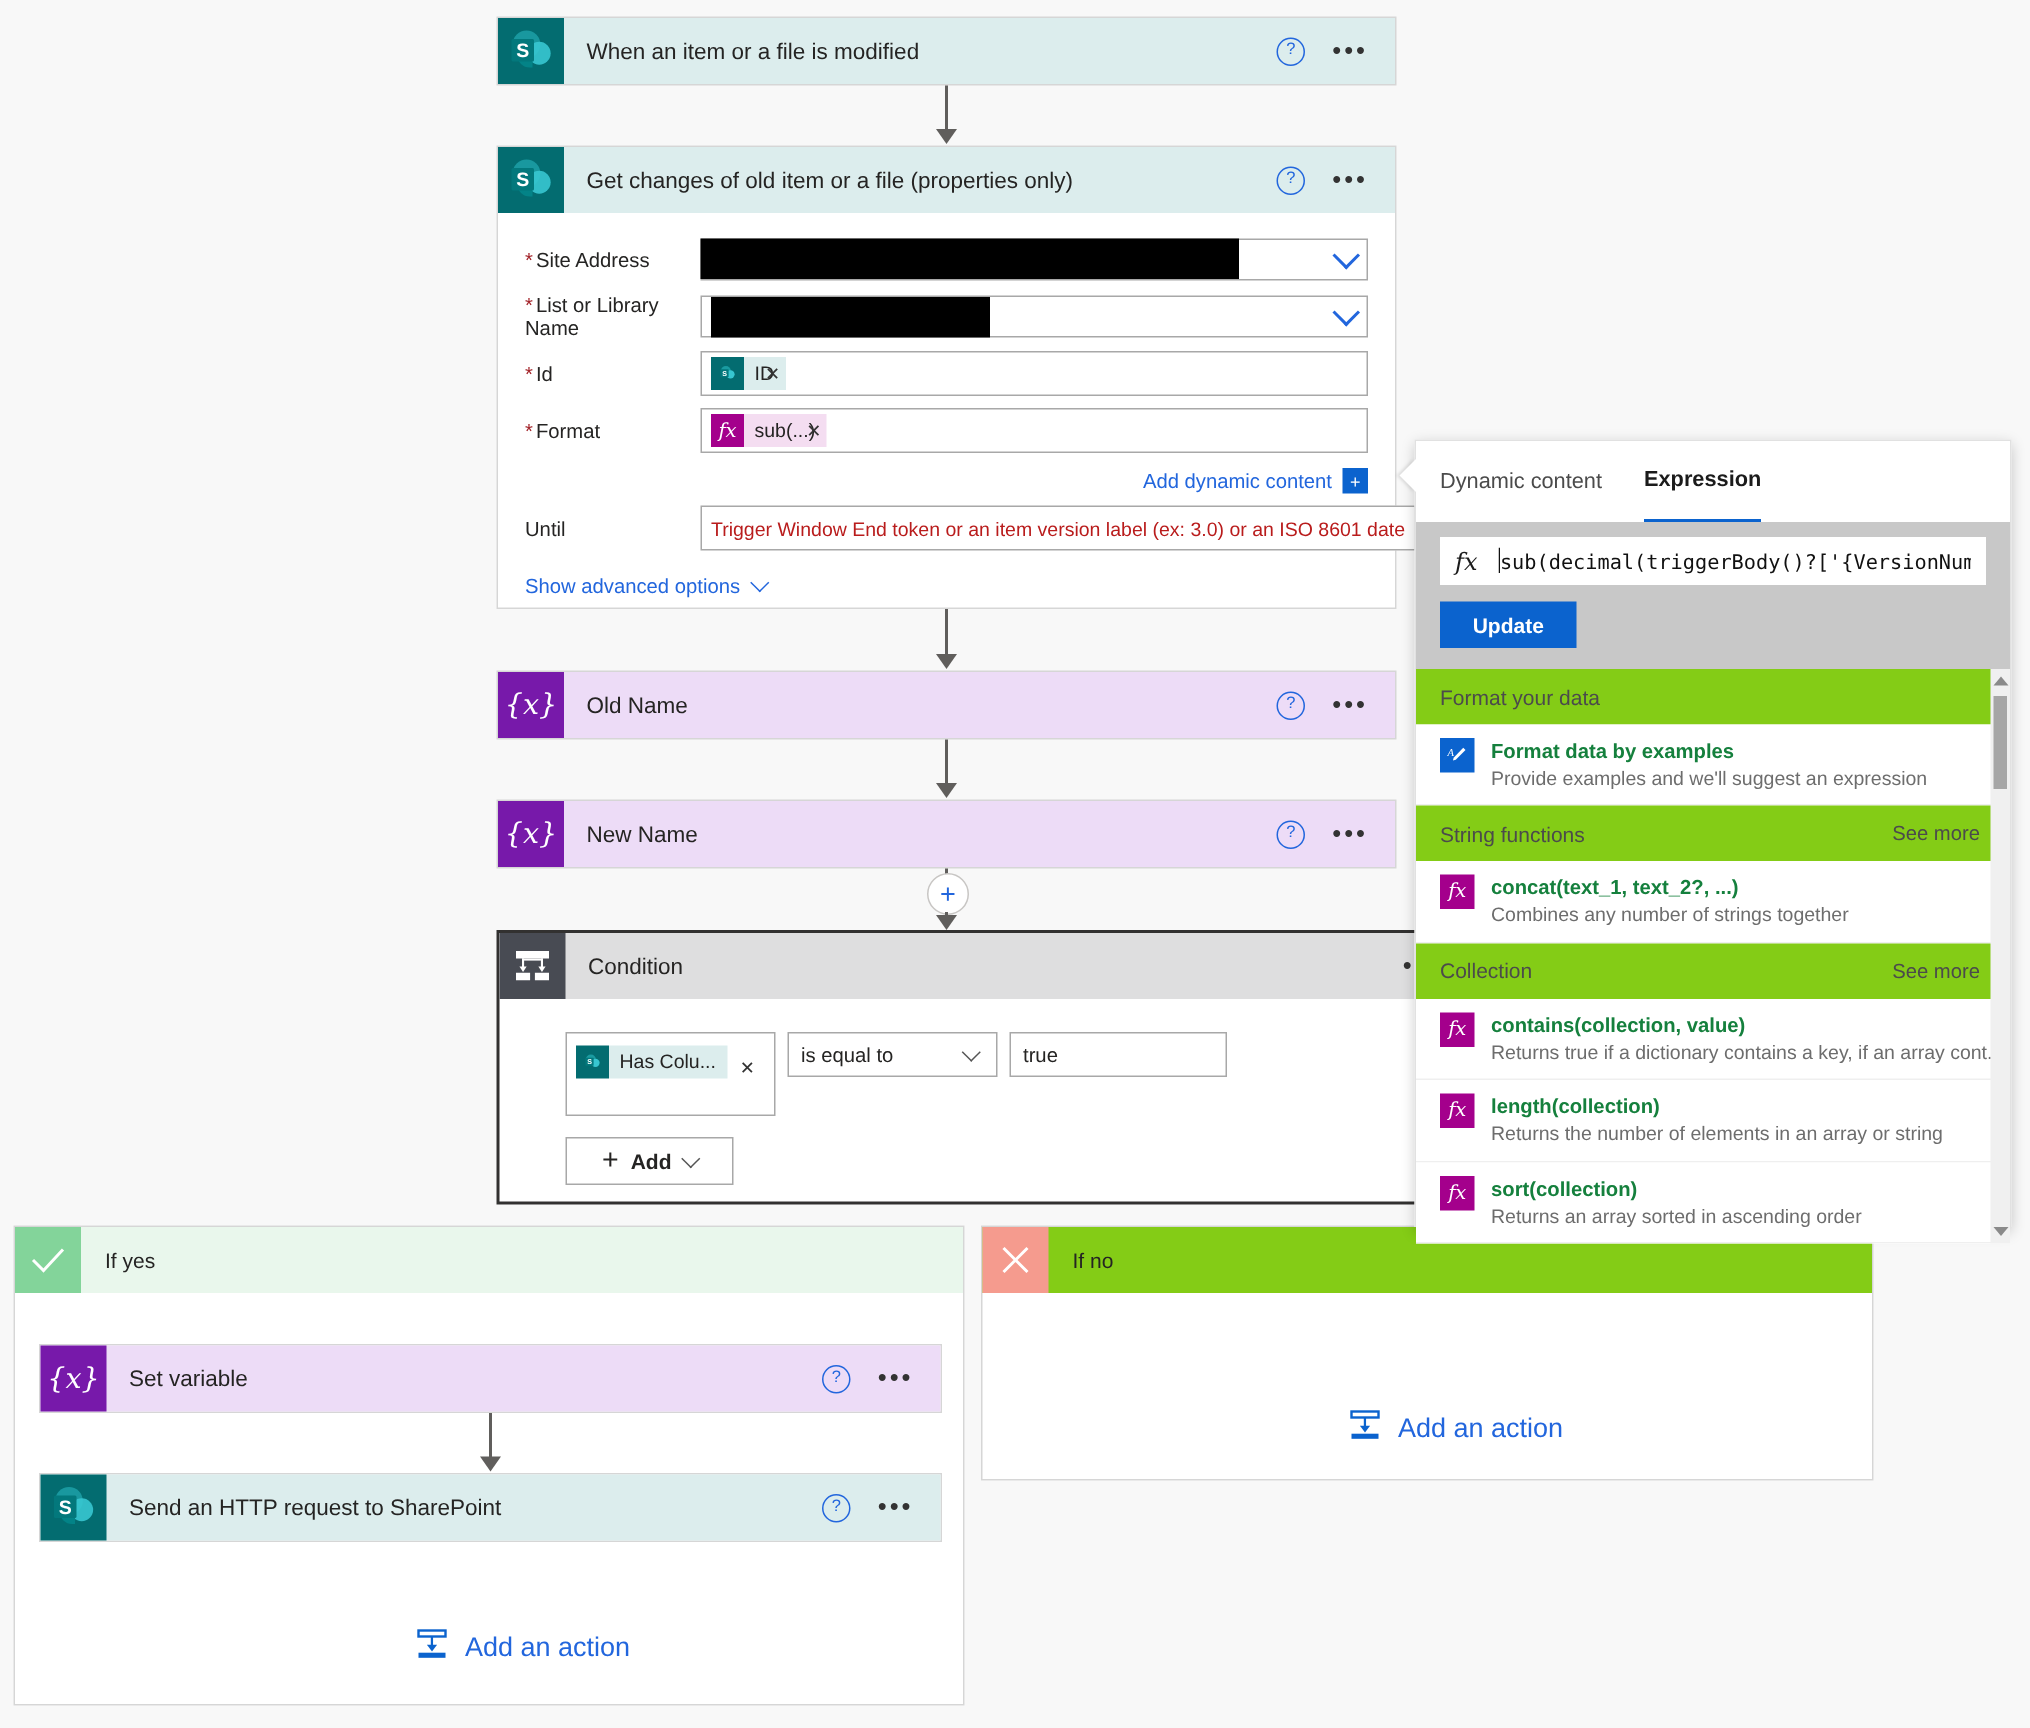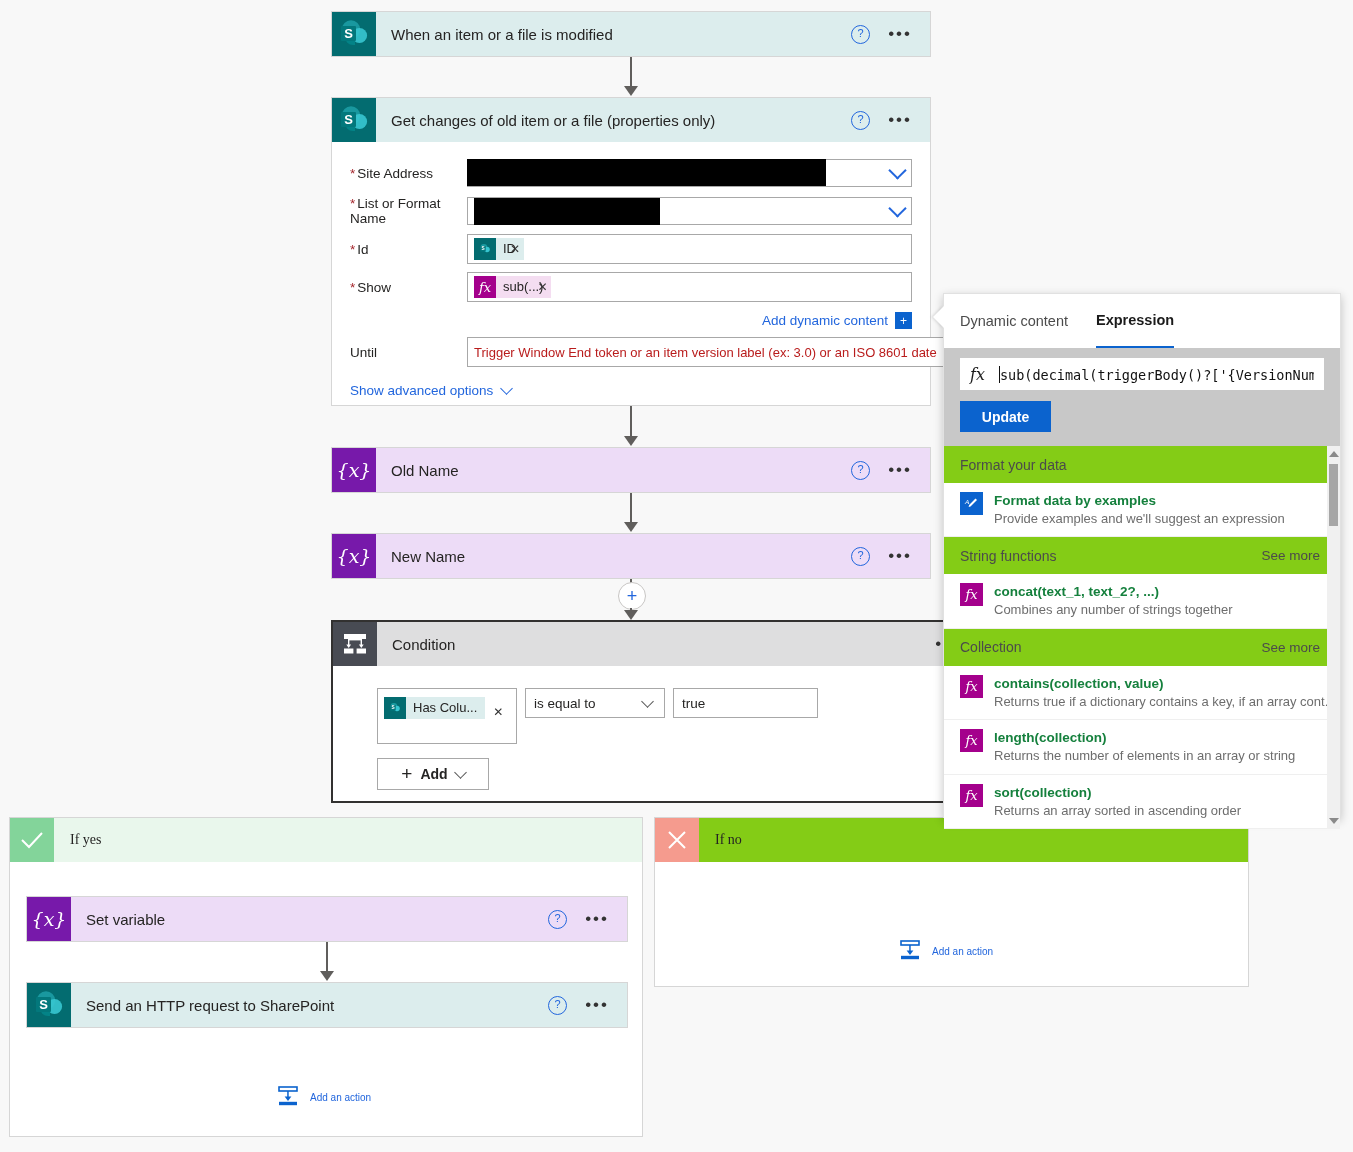--- a/index.html
+++ b/index.html
@@ -85,29 +85,29 @@
   .cond-op{width:140px;height:30px;border:1px solid #a8a8a8;background:#fff;box-sizing:border-box;
            display:flex;align-items:center;padding:0 8px;font-size:13.5px;position:relative;}
   .cond-val{width:145px;height:30px;border:1px solid #a8a8a8;background:#fff;box-sizing:border-box;
             display:flex;align-items:center;padding:0 8px;font-size:13.5px;}
   .addbtn{margin-top:14px;width:112px;height:32px;border:1px solid #a8a8a8;background:#fff;
           display:flex;align-items:center;justify-content:center;gap:8px;font-size:14px;
           font-weight:bold;cursor:pointer;box-sizing:border-box;}
 
   
   .branch{position:absolute;background:#fff;border:1px solid #d6d6d6;box-sizing:border-box;}
-  .branch-head{display:flex;align-items:center;height:44px;font-family:Liberation Serif, serif;}
+  .branch-head{display:flex;align-items:center;height:44px;}
   .bh-icon{width:44px;height:44px;flex:0 0 44px;display:flex;align-items:center;justify-content:center;}
   .bh-yes{background:#e9f7ec;}
   .bh-no{background:#84cc16;}
   .bh-yes .bh-icon{background:#83d49a;}
   .bh-no .bh-icon{background:#f59b8e;}
   .bh-label{padding-left:16px;font-size:14px;}
 
-  .addaction{display:flex;align-items:center;gap:11px;color:#2266dd;font-size:10px;cursor:pointer;justify-content:flex-end;}
+  .addaction{display:flex;align-items:center;gap:11px;color:#2266dd;font-size:18px;cursor:pointer;justify-content:flex-end;}
 
   
   .flyout{position:absolute;background:#fff;border:1px solid #e1e1e1;
           box-shadow:0 3px 9px rgba(0,0,0,.22);box-sizing:border-box;}
   .fly-tail{position:absolute;left:-11px;top:12px;width:0;height:0;
             border-top:11px solid transparent;border-bottom:11px solid transparent;
             border-right:11px solid #fff;filter:drop-shadow(-2px 0 1px rgba(0,0,0,.10));}
   .fly-tabs{display:flex;height:54px;align-items:center;padding:0 16px;gap:28px;background:#fff;}
   .fly-tab{font-size:14.5px;color:#4b4b4b;height:52px;display:flex;align-items:center;cursor:pointer;}
   .fly-tab.active{color:#1b1b1b;font-weight:bold;border-bottom:2.5px solid #0b63ce;}
@@ -189,21 +189,21 @@
         <div class="flabel"><span class="req">*</span><span>Site Address</span></div>
         <div class="fctl">
           <div class="fbox" style="padding:0;">
             <div class="redact" style="width:359px;margin:-1px 0 0 -1px;"></div>
             <div class="chev"></div>
           </div>
         </div>
       </div>
 
       <div class="frow">
-        <div class="flabel"><span class="req">*</span><span>List or Format Name</span></div>
+        <div class="flabel"><span class="req">*</span><span>List or Library Name</span></div>
         <div class="fctl">
           <div class="fbox" style="padding:0 6px;">
             <div class="redact" style="width:186px;"></div>
             <div class="chev"></div>
           </div>
         </div>
       </div>
 
       <div class="frow">
         <div class="flabel"><span class="req">*</span><span>Id</span></div>
@@ -219,21 +219,21 @@
                 </svg>
               </span>
               <span class="tlbl">ID</span>
             </span>
             <span class="tx" style="margin-left:-6px;position:relative;left:-8px;">✕</span>
           </div>
         </div>
       </div>
 
       <div class="frow">
-        <div class="flabel"><span class="req">*</span><span>Show</span></div>
+        <div class="flabel"><span class="req">*</span><span>Format</span></div>
         <div class="fctl">
           <div class="fbox tall">
             <span class="token tok-fx">
               <span class="tic">fx</span>
               <span class="tlbl">sub(...)</span>
             </span>
             <span class="tx" style="margin-left:-6px;position:relative;left:-8px;">✕</span>
           </div>
         </div>
       </div>

